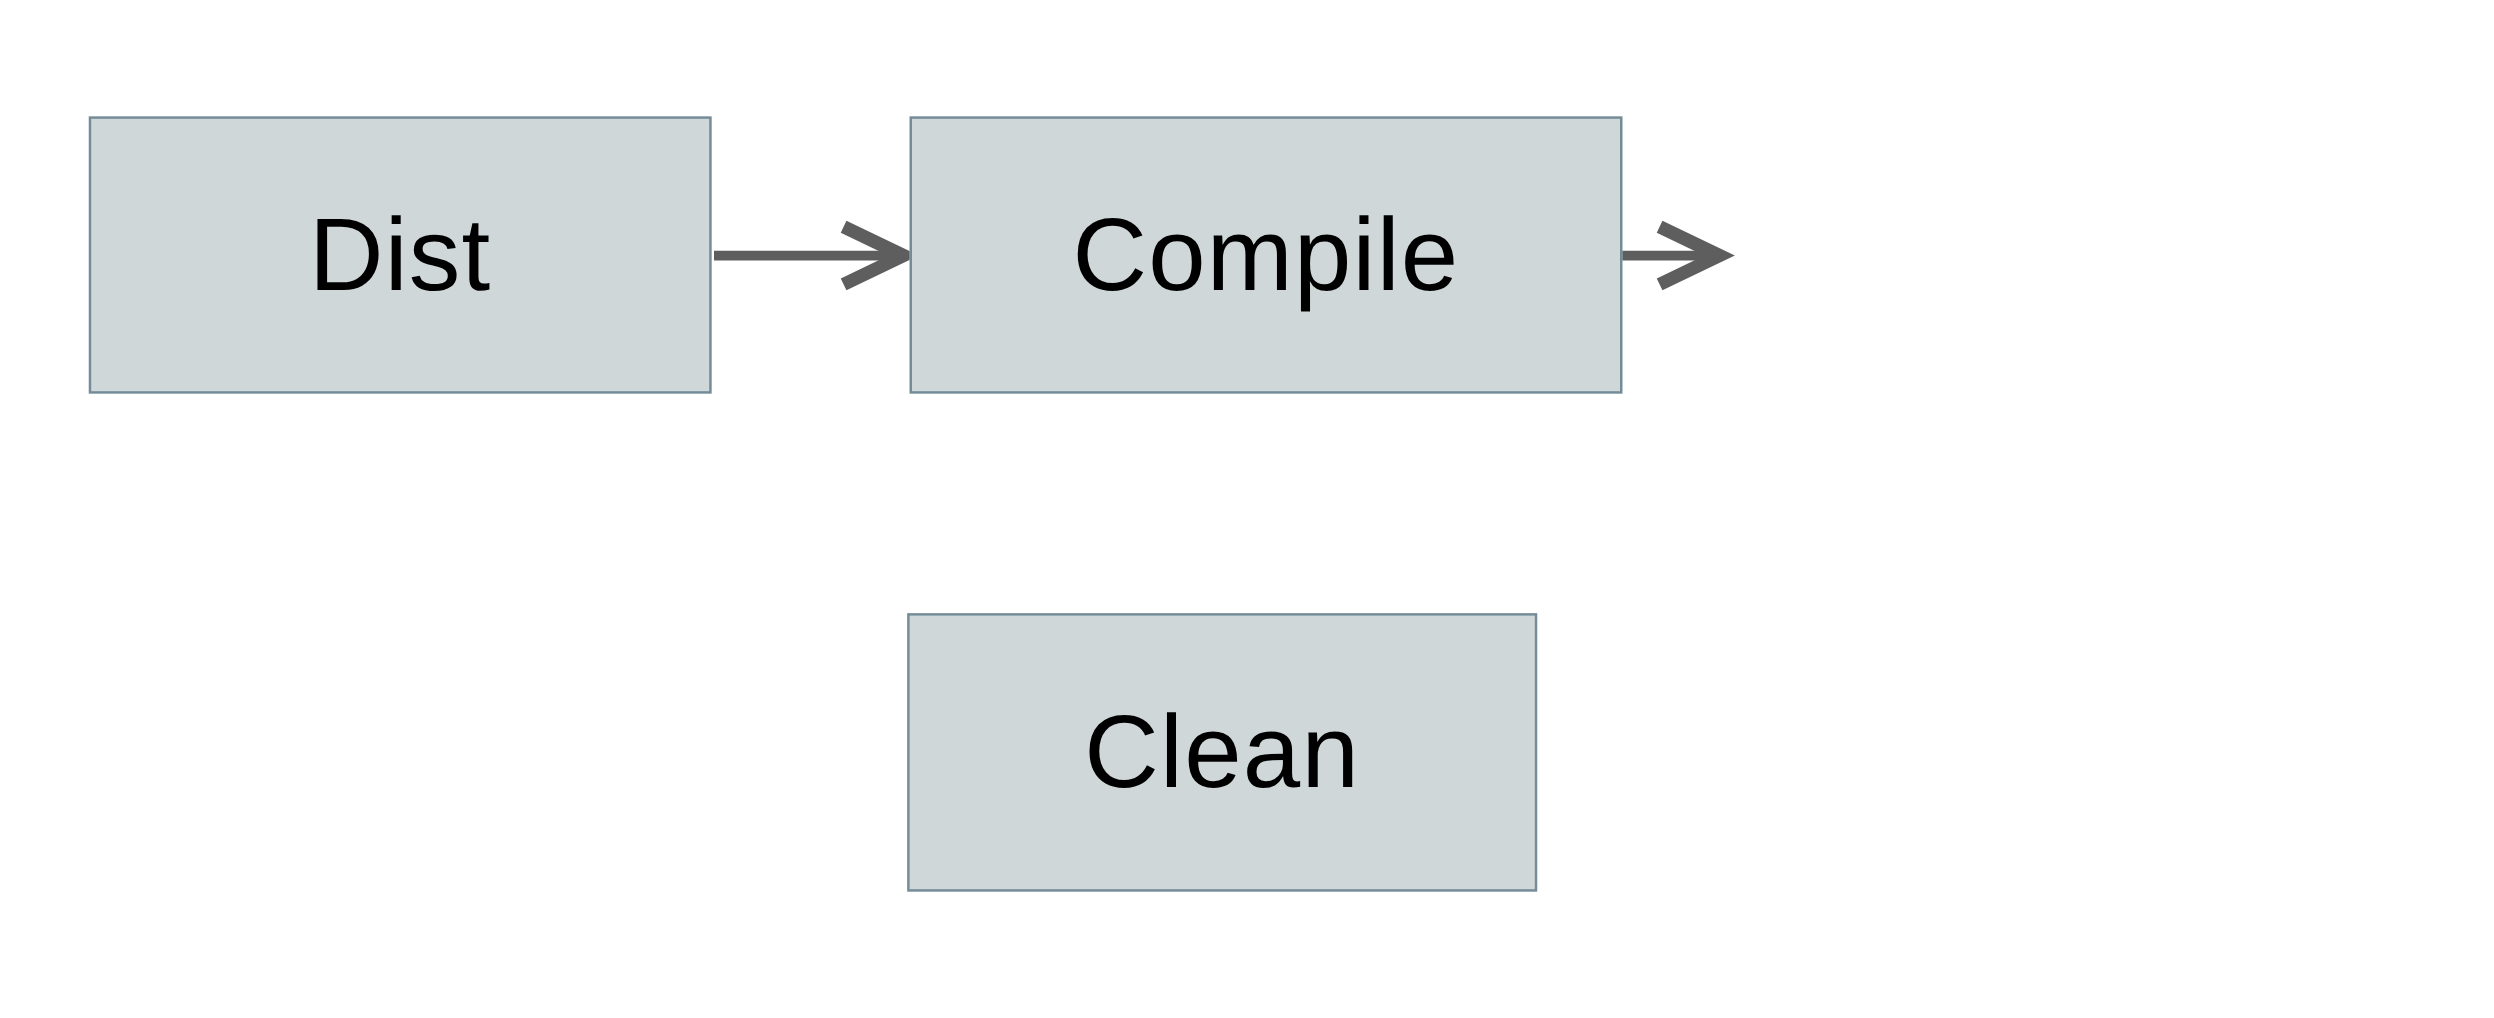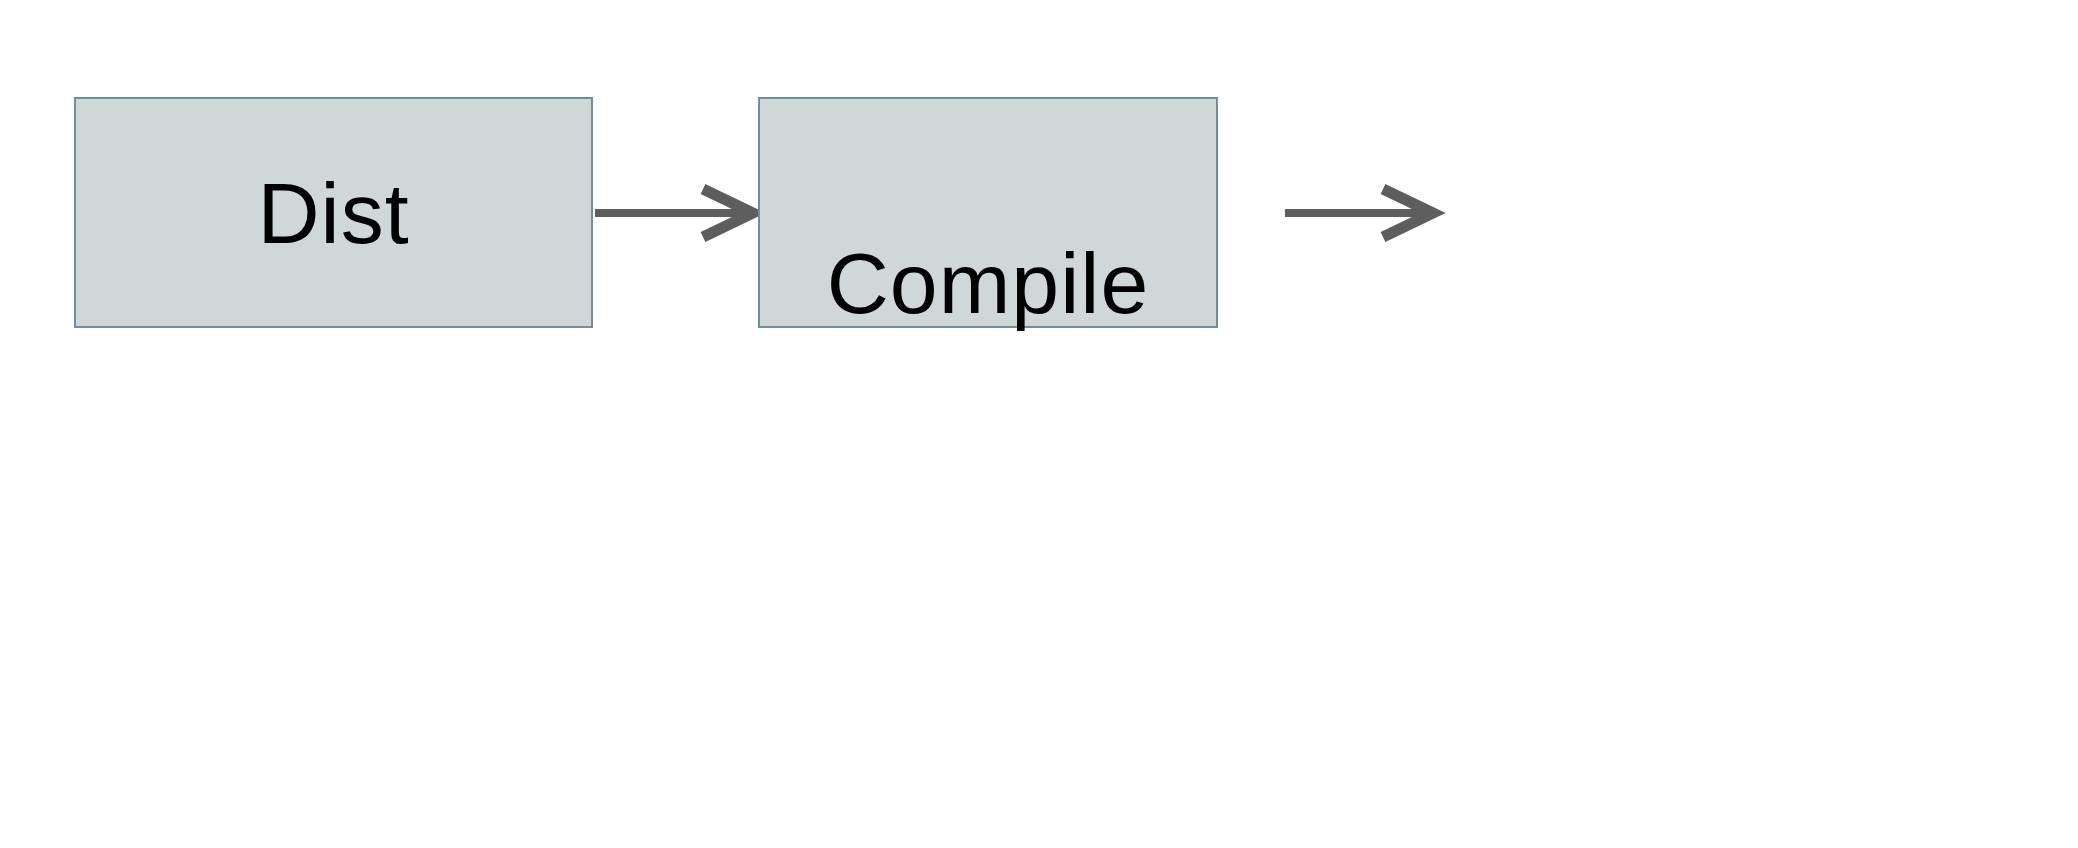--- a/index.html
+++ b/index.html
@@ -49,21 +49,21 @@
   }
   .node-label {
     color: var(--label_text);
     font-size: 86px;
     font-weight: 400;
     letter-spacing: 1px;
     line-height: 1;
     user-select: none;
   }
   .node-dist    { left: 74px;   top: 97px;  width: 519px; height: 231px; }
-  .node-compile { left: 758px;  top: 97px;  width: 460px; height: 231px; align-items: flex-end; }
+  .node-compile { left: 758px;  top: 97px;  width: 594px; height: 231px; }
   .node-init    { left: 1437px; top: 97px;  width: 520px; height: 231px; }
   .node-clean   { left: 756px;  top: 511px; width: 525px; height: 232px; }
 </style>
 </head>
 <body>
 
 <div class="canvas">
 
   <svg class="edges" viewBox="0 0 2078 848" xmlns="http://www.w3.org/2000/svg">
     <g>
@@ -78,14 +78,17 @@
 
   <div class="node node-dist">
     <span class="node-label">Dist</span>
   </div>
 
   <div class="node node-compile">
     <span class="node-label">Compile</span>
   </div>
 
 
+  <div class="node node-clean">
+    <span class="node-label">Clean</span>
+  </div>
 
 </div>
 
 </body></html>

